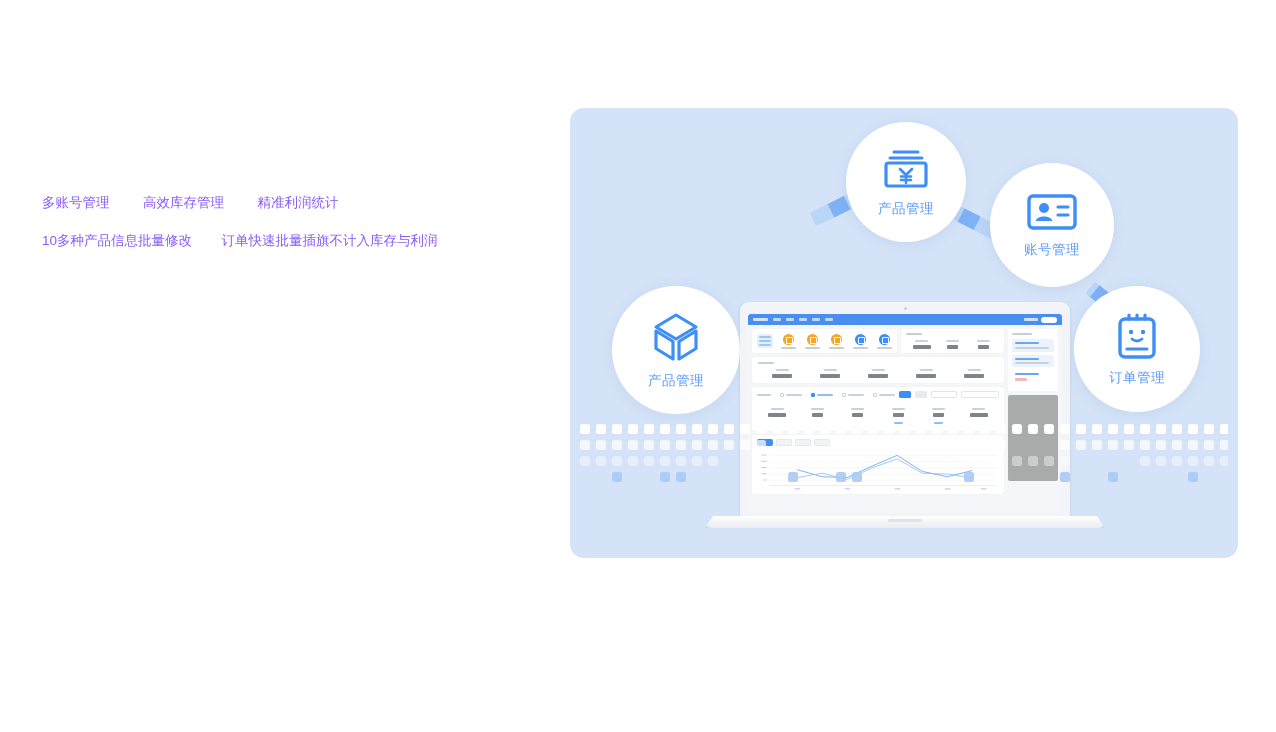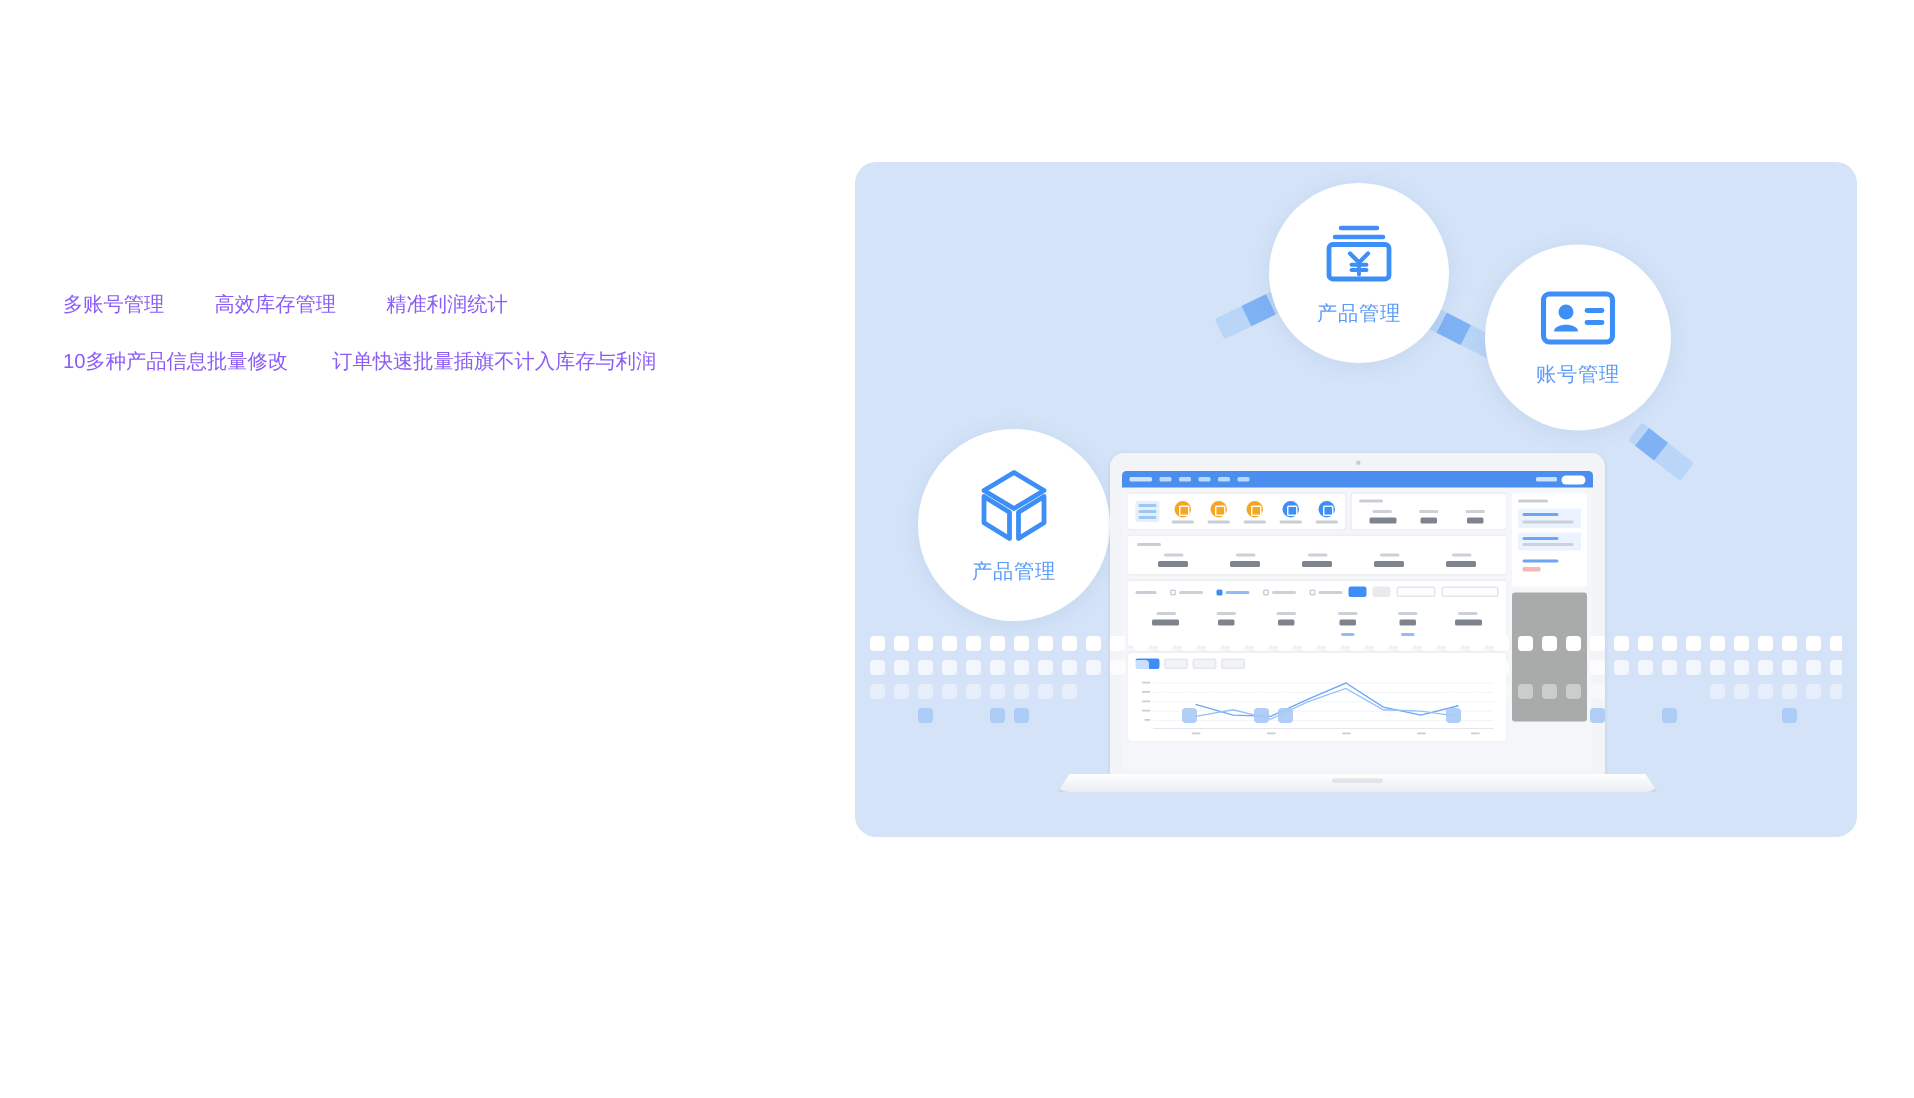--- a/index.html
+++ b/index.html
@@ -251,20 +251,33 @@
           <rect x="3" y="4" width="46" height="32" rx="4" stroke="#3e8ef7" stroke-width="3.4"></rect>
           <circle cx="18" cy="16" r="5" fill="#3e8ef7"></circle>
           <path d="M10 29 C10 23 26 23 26 29 Z" fill="#3e8ef7"></path>
           <path d="M32 15 H42" stroke="#3e8ef7" stroke-width="3.2" stroke-linecap="round"></path>
           <path d="M32 23 H42" stroke="#3e8ef7" stroke-width="3.2" stroke-linecap="round"></path>
         </svg>
       </span>
       <span class="nlabel">账号管理</span>
     </div>
 
+    <div class="node" id="node-order">
+      <span>
+        <svg width="44" height="48" viewBox="0 0 44 48" fill="none">
+          <rect x="5" y="7" width="34" height="38" rx="5" stroke="#3e8ef7" stroke-width="3.4"></rect>
+          <path d="M14 7 V3 M22 7 V3 M30 7 V3" stroke="#3e8ef7" stroke-width="3.2" stroke-linecap="round"></path>
+          <circle cx="16" cy="20" r="2.2" fill="#3e8ef7"></circle>
+          <circle cx="28" cy="20" r="2.2" fill="#3e8ef7"></circle>
+          <path d="M17 27 Q22 31 27 27" stroke="#3e8ef7" stroke-width="2.8" stroke-linecap="round" fill="none"></path>
+          <path d="M12 37 H32" stroke="#3e8ef7" stroke-width="3.2" stroke-linecap="round"></path>
+        </svg>
+      </span>
+      <span class="nlabel">订单管理</span>
+    </div>
 
     <div class="laptop">
       <div class="screen-shell">
         <div class="cam"></div>
         <div class="screen">
 
           <div class="db-top">
             <div class="db-logo"></div>
             <div class="db-nav"></div>
             <div class="db-nav"></div>

